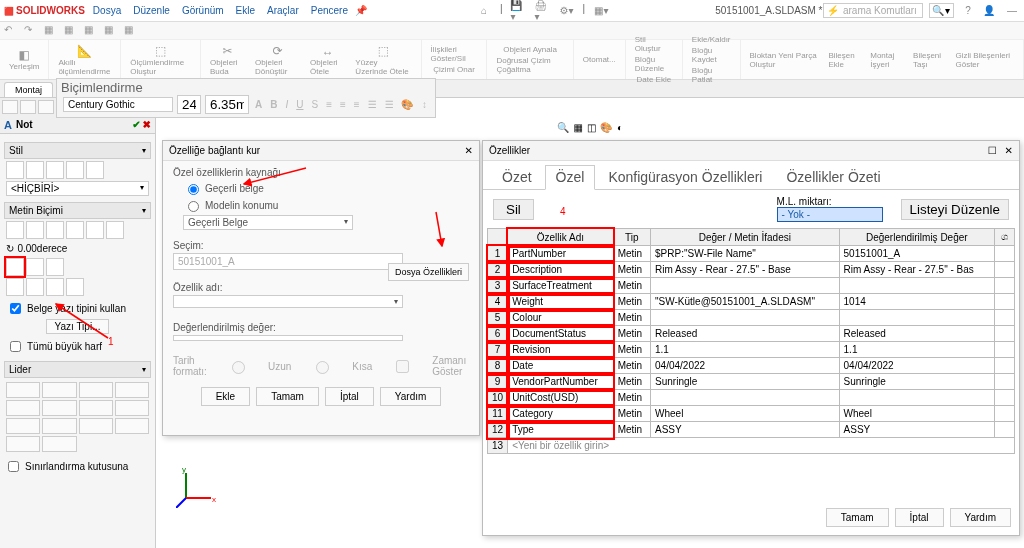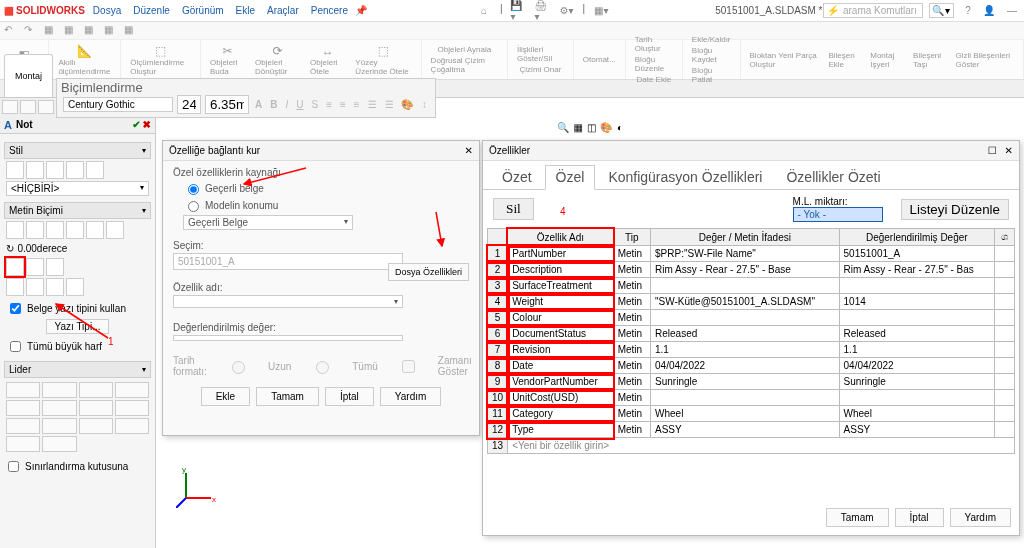--- a/index.html
+++ b/index.html
@@ -29,21 +29,21 @@
   
   
   .formatbar { position: absolute; top: 78px; left: 56px; height: 40px; background: #f4f4f4; border: 1px solid #ccc; display: flex; align-items: center; padding: 2px 6px; gap: 4px; z-index: 5; }
   .formatbar .title { position: absolute; top: 1px; left: 4px; font-size: 13px; color: #666; }
   .font-select { border: 1px solid #ccc; background: #fff; padding: 1px 4px; width: 110px; margin-top: 12px; }
   .size-input { border: 1px solid #ccc; background: #fff; padding: 1px 4px; width: 24px; margin-top: 12px; }
   .fmt-btn { color: #bbb; padding: 0 2px; margin-top: 12px; }
   
   
   .tabstrip { height: 18px; background: #f0f0f0; display: flex; align-items: flex-end; padding-left: 4px; border-bottom: 1px solid #ccc; }
-  .tab { padding: 16px 10px; border: 1px solid #ccc; border-bottom: none; background: #fff; border-top-left-radius: 3px; border-top-right-radius: 3px; font-size: 9px; }
+  .tab { padding: 2px 10px; border: 1px solid #ccc; border-bottom: none; background: #fff; border-top-left-radius: 3px; border-top-right-radius: 3px; font-size: 9px; }
   
   
   .main { display: flex; height: calc(100% - 98px); }
   
   
   .leftpanel { width: 156px; background: #f5f5f5; border-right: 1px solid #ccc; display: flex; flex-direction: column; }
   .panel-toolbar { height: 18px; background: #efefef; display: flex; gap: 2px; padding: 2px; }
   .panel-toolbar .pt-btn { width: 16px; height: 14px; border: 1px solid #ccc; background: #fafafa; }
   .panel-header { height: 18px; background: #efefef; display: flex; align-items: center; padding: 2px 4px; font-weight: bold; border-bottom: 1px solid #ccc; }
   .panel-header .blue-a { color: #1b5da8; font-size: 11px; margin-right: 4px; }
@@ -79,23 +79,23 @@
   .dlg-btn-group { display: flex; gap: 6px; justify-content: center; margin-top: 10px; }
   .dlg-btn { border: 1px solid #ccc; background: #fafafa; padding: 3px 14px; cursor: pointer; font-size: 10px; }
   .file-props-btn { position: absolute; right: 10px; top: 102px; border: 1px solid #ccc; background: #fafafa; padding: 3px 6px; font-size: 9px; }
   
   
   .dialog2 { position: absolute; top: 140px; left: 482px; width: 538px; height: 396px; background: #fff; border: 1px solid #bbb; box-shadow: 2px 2px 6px rgba(0,0,0,0.2); z-index: 10; display: flex; flex-direction: column; }
   .dlg2-tabs { display: flex; border-bottom: 1px solid #ccc; padding: 4px 8px 0; gap: 2px; }
   .dlg2-tab { padding: 3px 10px; border: 1px solid transparent; font-size: 14px; color: #555; cursor: pointer; }
   .dlg2-tab.active { border: 1px solid #ccc; border-bottom: 1px solid #fff; background: #fff; margin-bottom: -1px; }
   .dlg2-bar { display: flex; align-items: center; padding: 6px 10px; gap: 10px; }
-  .dlg2-del { border: 1px solid #ccc; padding: 2px 12px; font-family: Liberation Serif, serif; }
+  .dlg2-del { border: 1px solid #ccc; padding: 2px 12px; }
   .ml-group { margin-left: auto; display: flex; flex-direction: column; }
-  .ml-select { border: 1px solid #1b5da8; padding: 1px 4px; width: 90px; background: #cfe2ff; color: #1b5da8; }
+  .ml-select { border: 1px solid #1b5da8; padding: 1px 4px; width: 106px; background: #cfe2ff; color: #1b5da8; }
   .edit-list-btn { border: 1px solid #ccc; padding: 2px 8px; margin-left: 8px; }
   .props-table { border-collapse: collapse; width: calc(100% - 8px); margin: 0 4px; font-size: 10px; }
   .props-table th, .props-table td { border: 1px solid #bbb; padding: 2px 4px; text-align: left; height: 16px; background: #fff; }
   .props-table th { background: #f0f0f0; font-weight: normal; text-align: center; }
   .props-table td:first-child, .props-table th:first-child { width: 18px; text-align: center; background: #f0f0f0; }
   .red-box { outline: 2px solid red; }
   .dlg2-footer { margin-top: auto; padding: 8px; display: flex; justify-content: flex-end; gap: 6px; }
   
   
   .red-arrow { position: absolute; z-index: 20; pointer-events: none; }
@@ -178,42 +178,42 @@
           <span>Objeleri Ötele</span>
         </div>
       <div class="ribbon-btn">
           <span class="ric">⬚</span>
           <span>Yüzey Üzerinde Ötele</span>
         </div>
     </div>
   </div>
   <div class="ribbon-group">
     <div class="ribbon-btn">
+        <span>İlişkileri Göster/Sil</span>
+      </div>
+    <div class="ribbon-btn">
+        <span>Çizimi Onar</span>
+      </div>
+  </div>
+  <div class="ribbon-group">
+    <div class="ribbon-btn">
         <span>Objeleri Aynala</span>
       </div>
     <div class="ribbon-btn">
         <span>Doğrusal Çizim Çoğaltma</span>
       </div>
   </div>
   <div class="ribbon-group">
-    <div class="ribbon-btn">
-        <span>İlişkileri Göster/Sil</span>
-      </div>
-    <div class="ribbon-btn">
-        <span>Çizimi Onar</span>
-      </div>
-  </div>
-  <div class="ribbon-group">
       <div class="ribbon-btn">
         <span>Otomat...</span>
       </div>
     </div>
   <div class="ribbon-group">
     <div class="ribbon-btn">
-        <span>Tarih Oluştur</span>
+        <span>Stil Oluştur</span>
       </div>
     <div class="ribbon-btn">
         <span>Bloğu Düzenle</span>
       </div>
     <div class="ribbon-btn">
         <span>Date Ekle</span>
       </div>
   </div>
   <div class="ribbon-group">
     <div class="ribbon-btn">
@@ -409,21 +409,21 @@
     <div class="dropdown" style="width:230px"></div>
 
     <div style="margin-top:14px">Değerlendirilmiş değer:</div>
     <div class="dlg-input"></div>
 
     <div style="margin-top:14px;display:flex;align-items:center;gap:20px;color:#aaa">
       <span>Tarih formatı:</span>
       <input type="radio" disabled="" style="">
         <span>Uzun</span>
       <input type="radio" disabled="" style="">
-        <span>Tümü</span>
+        <span>Kısa</span>
       <input type="checkbox" disabled="" style="">
         <span>Zamanı Göster</span>
     </div>
 
     <div class="dlg-btn-group">
       <button class="dlg-btn">Ekle</button>
       <button class="dlg-btn">Tamam</button>
       <button class="dlg-btn">İptal</button>
       <button class="dlg-btn">Yardım</button>
     </div>

